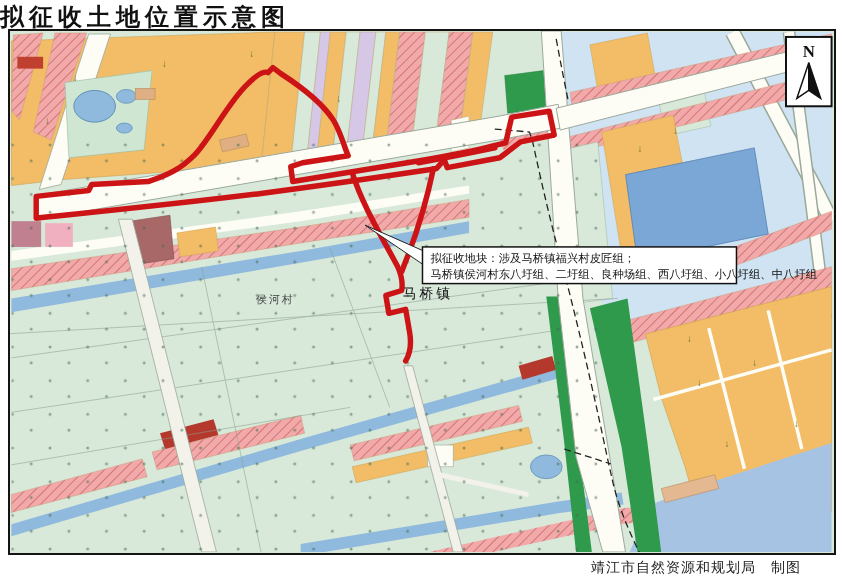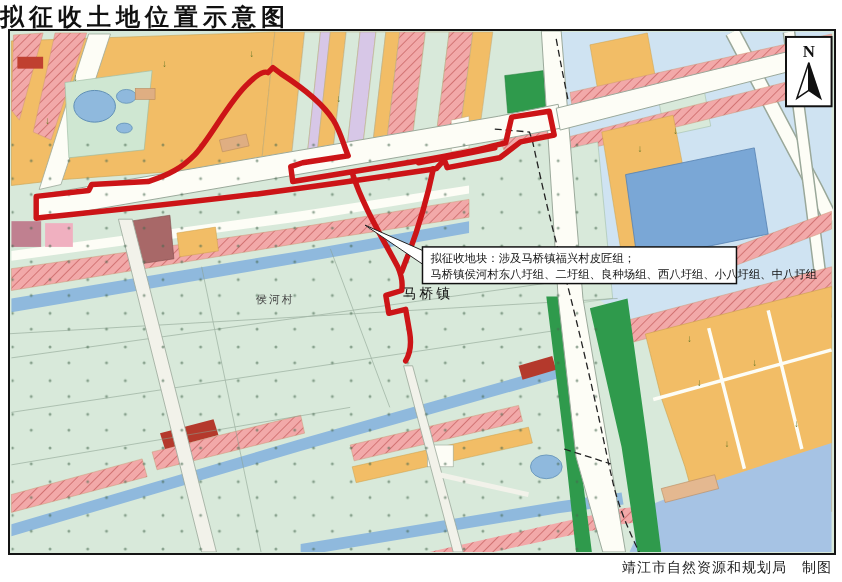--- a/index.html
+++ b/index.html
@@ -3,21 +3,21 @@
 <meta charset="utf-8">
 <style>
   html,body{margin:0;padding:0;background:#ffffff;}
   .page{position:relative;width:842px;height:582px;background:#ffffff;overflow:hidden;
         font-family:"Liberation Serif", serif;}
   .title{position:absolute;left:0;top:1px;width:832px;text-align:left;
          font-size:24px;font-weight:bold;letter-spacing:5px;color:#111;}
   .map-frame{position:absolute;left:8px;top:29px;width:828px;height:526px;
              border:2.5px solid #141414;box-sizing:border-box;background:#d8e9da;}
   .map-frame svg{display:block;}
-  .credit{position:absolute;left:560px;top:559px;width:272px;text-align:right;
+  .credit{position:absolute;left:560px;top:559px;width:272px;text-align:center;
           font-size:14px;color:#222;letter-spacing:1px;}
 </style>
 </head>
 <body>
 
 <div class="page">
 
   <div class="title">拟征收土地位置示意图</div>
 
   <div class="map-frame">

